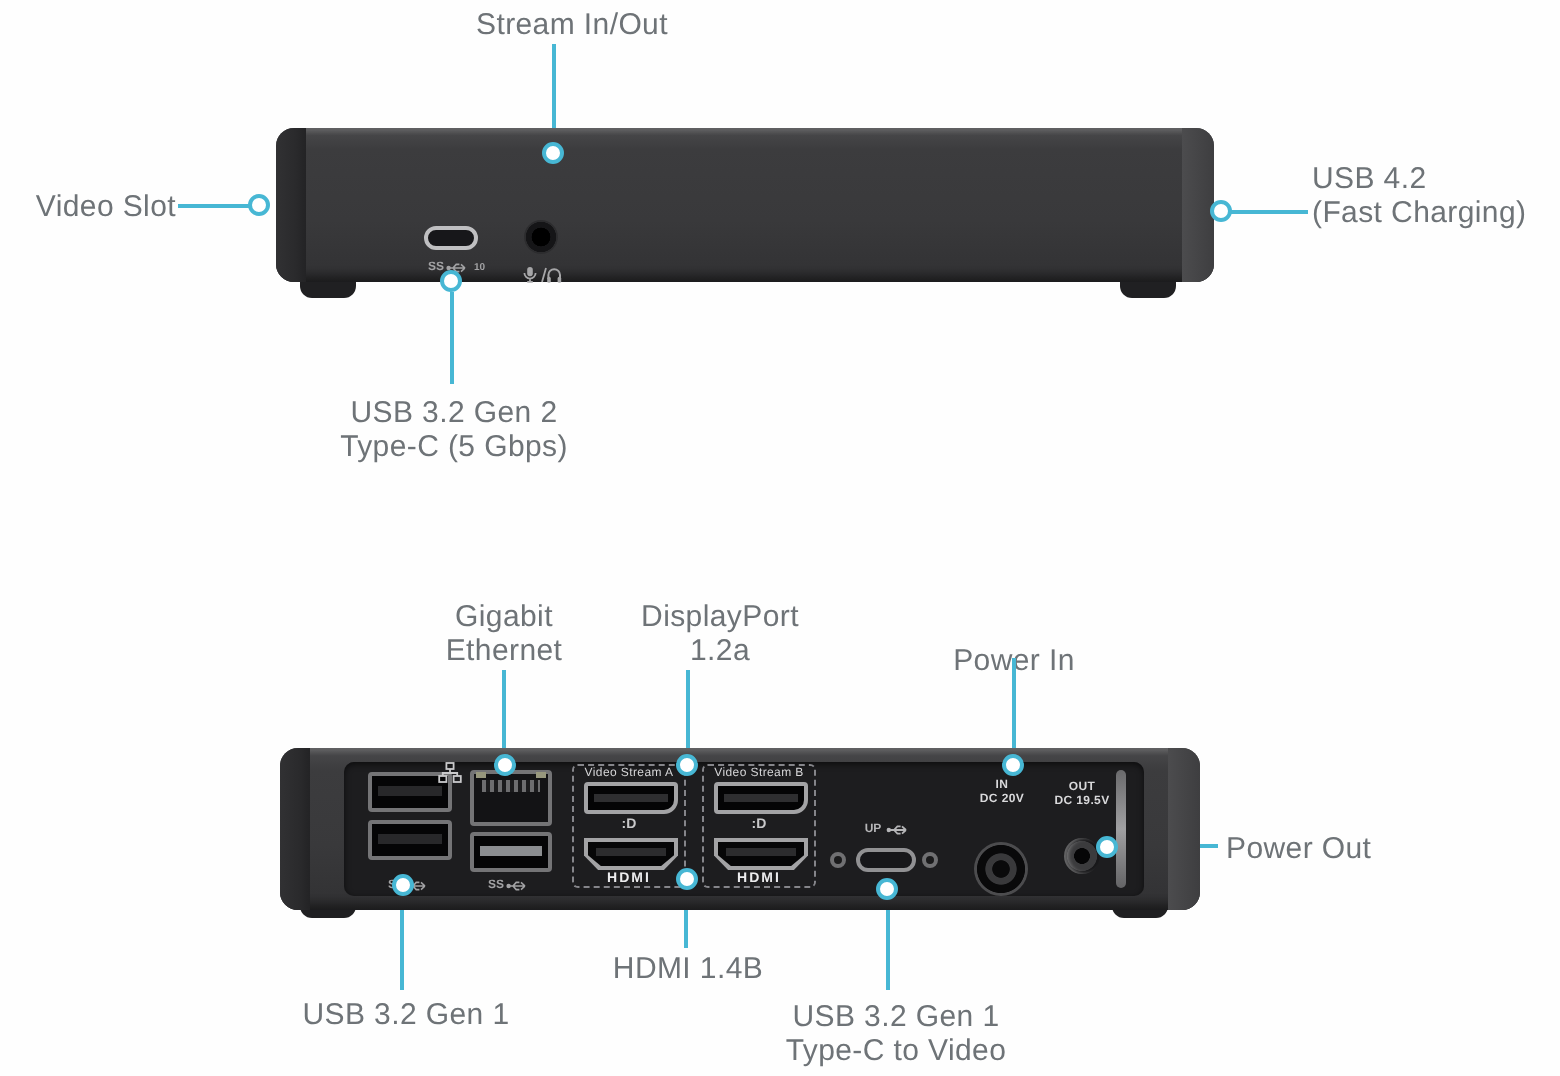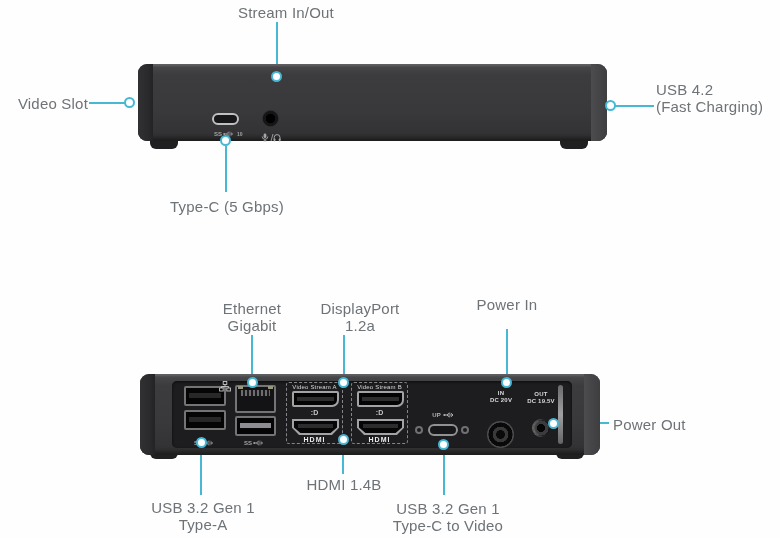--- a/index.html
+++ b/index.html
@@ -106,32 +106,33 @@
       <path d="M10 8 L12 1" stroke="#a6a6a8" stroke-width="0.9"></path>
       <path d="M13.2 6.5 v-2 a2.9 2.9 0 0 1 5.8 0 v2" stroke="#a6a6a8" stroke-width="1" fill="none"></path>
       <rect x="12.6" y="5.4" width="1.8" height="3" rx="0.8" fill="#a6a6a8"></rect>
       <rect x="17.8" y="5.4" width="1.8" height="3" rx="0.8" fill="#a6a6a8"></rect>
     </svg>
   </div>
 
   <div class="cdot" style="left:220px;top:135px"></div>
   <div class="cline v" style="left:225px;top:146px;height:46px"></div>
   <div class="label center" style="left:147px;top:198px;width:160px">
+    <div>USB 3.2 Gen 2</div>
     <div>Type-C (5 Gbps)</div>
   </div>
 
   <div class="label center" style="left:192px;top:300px;width:120px">
+    <div>Gigabit</div>
     <div>Ethernet</div>
-    <div>Gigabit</div>
   </div>
   <div class="label center" style="left:300px;top:300px;width:120px">
     <div>DisplayPort</div>
     <div>1.2a</div>
   </div>
-  <div class="label center" style="left:447px;top:296px;width:120px">Power In</div>
+  <div class="label center" style="left:447px;top:322px;width:120px">Power In</div>
 
   <div class="cline v" style="left:251px;top:335px;height:43px"></div>
   <div class="cline v" style="left:343px;top:335px;height:43px"></div>
   <div class="cline v" style="left:506px;top:329px;height:49px"></div>
   <div class="cdot" style="left:247px;top:377px"></div>
   <div class="cdot" style="left:338px;top:377px"></div>
   <div class="cdot" style="left:501px;top:377px"></div>
 
   <div class="foot" style="left:150px;top:449px"></div>
   <div class="foot" style="left:556px;top:449px"></div>
@@ -229,21 +230,20 @@
       <div class="jack-out" style="left:360px;top:38px"></div>
 
       <div class="hstrip" style="left:386px;top:4px;height:59px"></div>
     </div>
   </div>
 
   <div class="cdot" style="left:196px;top:437px"></div>
   <div class="cline v" style="left:200px;top:449px;height:46px"></div>
   <div class="label center" style="left:123px;top:499px;width:160px">
     <div>USB 3.2 Gen 1</div>
-    <div>Type-A</div>
   </div>
 
   <div class="cdot" style="left:338px;top:434px"></div>
   <div class="cline v" style="left:342px;top:446px;height:28px"></div>
   <div class="label center" style="left:284px;top:476px;width:120px">HDMI 1.4B</div>
 
   <div class="cdot" style="left:438px;top:439px"></div>
   <div class="cline v" style="left:443px;top:451px;height:44px"></div>
   <div class="label center" style="left:368px;top:500px;width:160px">
     <div>USB 3.2 Gen 1</div>

